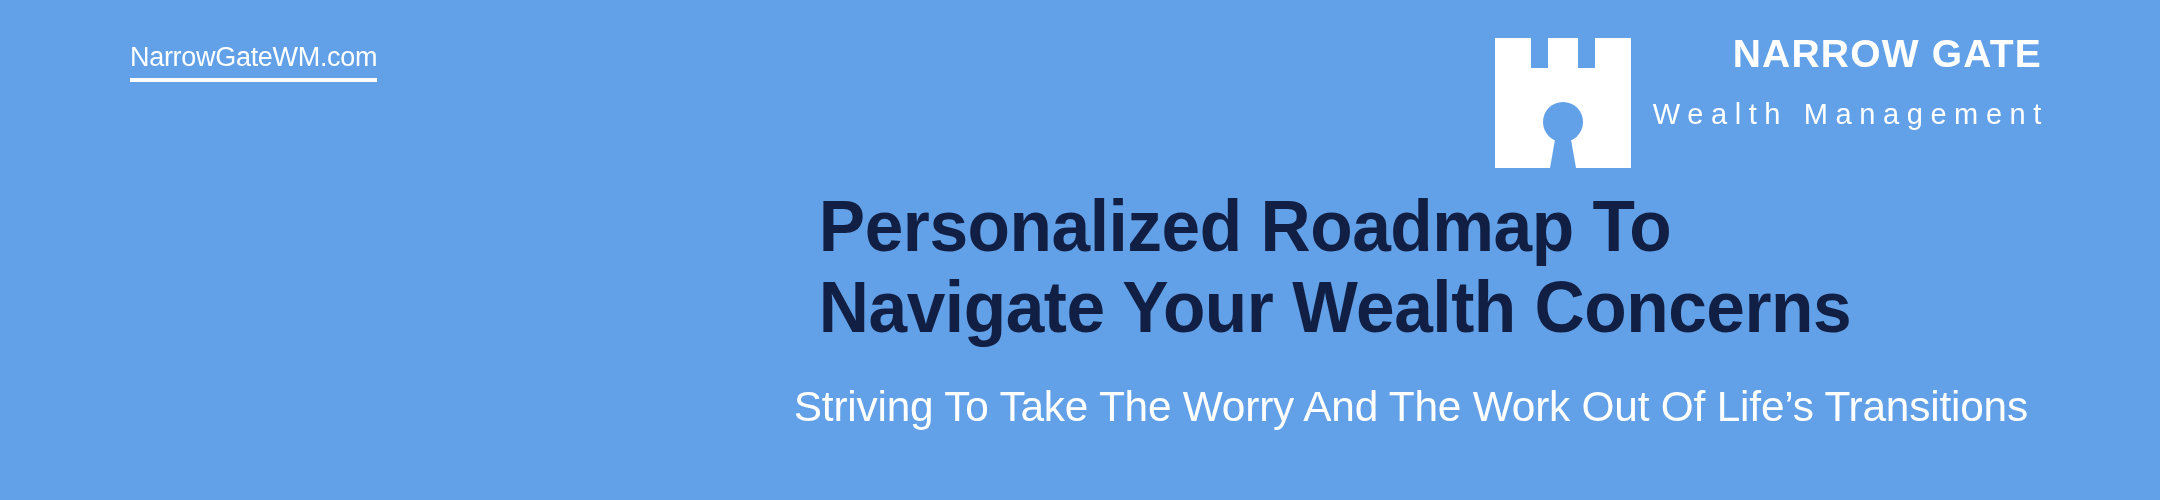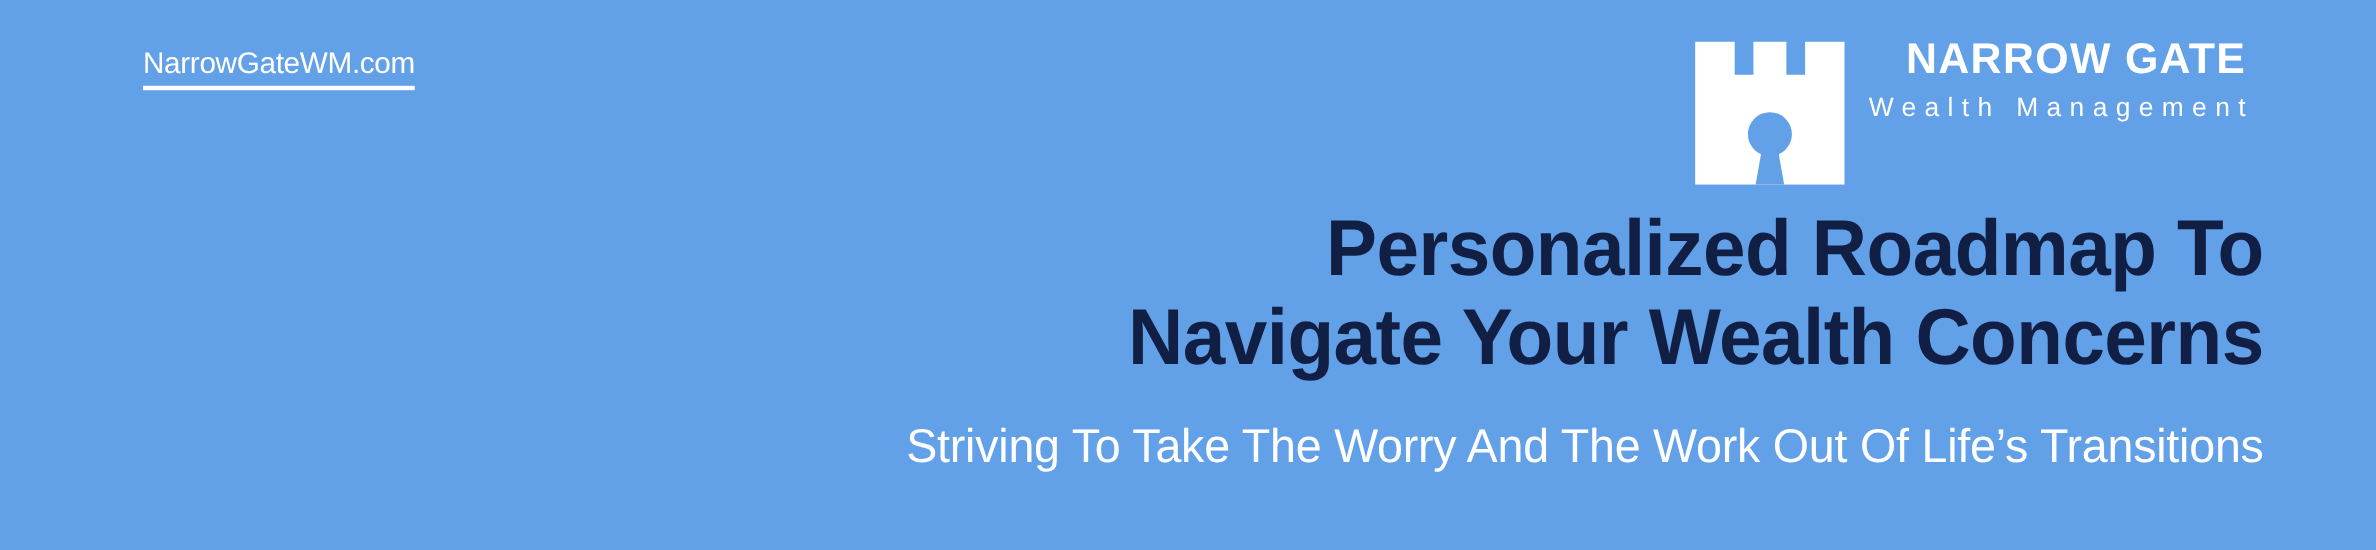--- a/index.html
+++ b/index.html
@@ -67,36 +67,35 @@
   .brand-name {
     font-size: 39px;
     font-weight: 700;
     color: #ffffff;
     letter-spacing: 1.2px;
     line-height: 1.02;
     white-space: nowrap;
   }
 
   .brand-sub {
-    font-size: 24px;
+    font-size: 29px;
     font-weight: 300;
     color: #ffffff;
     letter-spacing: 7.6px;
     line-height: 1.0;
-    margin-top: 12px;
+    margin-top: 26px;
     margin-right: -7px;
     white-space: nowrap;
   }
 
   
   .headline-block {
     position: absolute;
-    right: 102px;
+    right: 132px;
     top: 186px;
-    text-align: right;
   }
 
   .headline {
     font-size: 72px;
     font-weight: 700;
     color: #121f44;
     line-height: 1.12;
     letter-spacing: -0.5px;
     white-space: nowrap;
     transform: scaleX(0.965);

